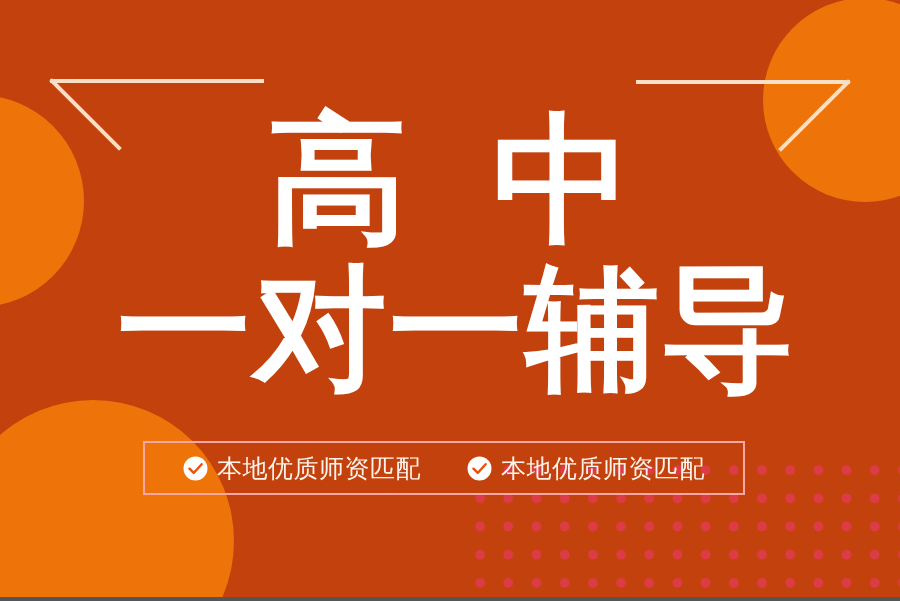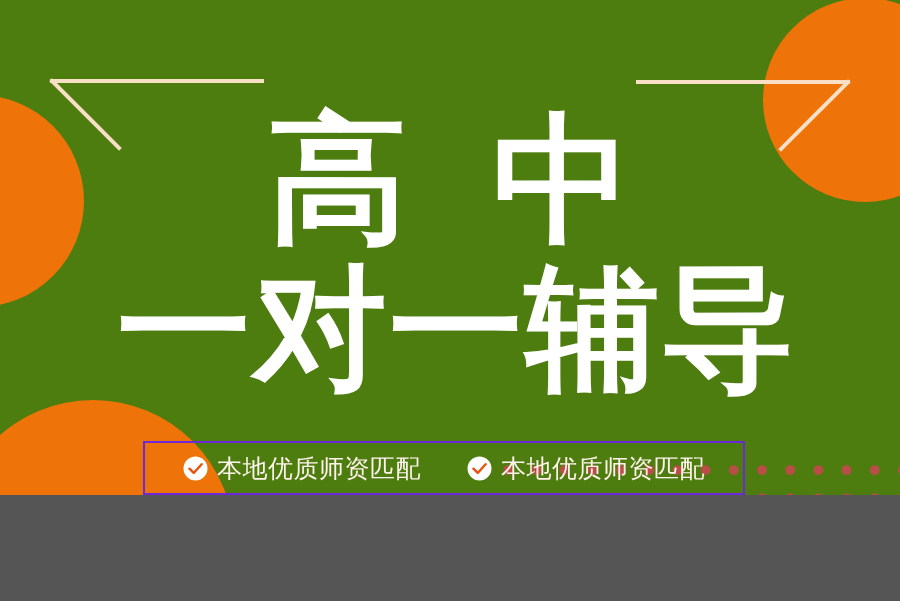--- a/index.html
+++ b/index.html
@@ -4,23 +4,23 @@
 <style>
   html, body {
     margin: 0;
     padding: 0;
     background: #555;
   }
 
   #banner {
     position: relative;
     width: 900px;
-    height: 495px;
+    height: 597px;
     overflow: hidden;
-    background: #4d7c0f;
+    background: #c2410c;
     font-family: "Liberation Sans", "DejaVu Sans", sans-serif;
   }
 
   
   .blob {
     position: absolute;
     border-radius: 50%;
     background: #EE7409;
     pointer-events: none;
   }
@@ -78,21 +78,21 @@
   }
 
   
   #feature-badge {
     position: absolute;
     left: 143px;
     top: 441px;
     width: 602px;
     height: 54px;
     box-sizing: border-box;
-    border: 2px solid #6d28d9;
+    border: 2px solid #fca5a5;
     display: flex;
     align-items: center;
     justify-content: center;
     gap: 46px;
   }
   .feature-item {
     display: flex;
     align-items: center;
     gap: 9px;
     white-space: nowrap;

